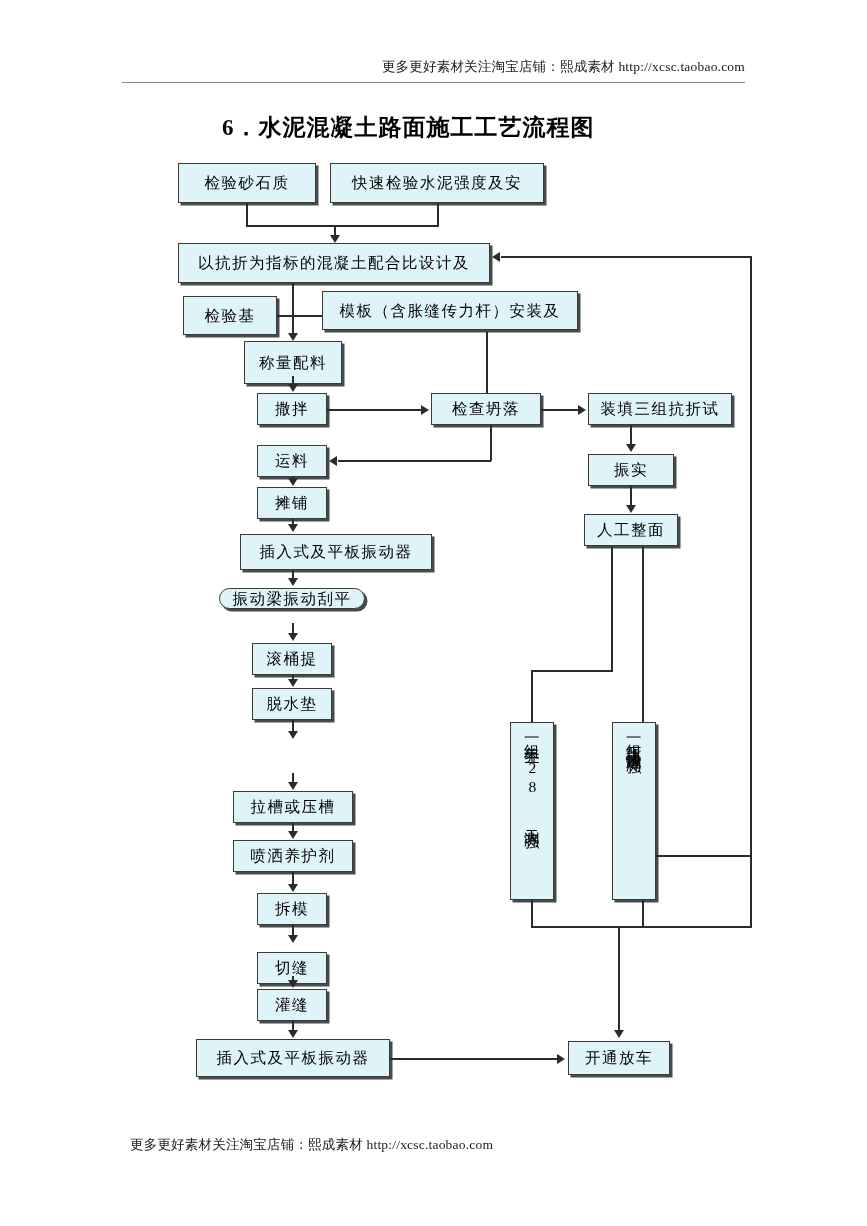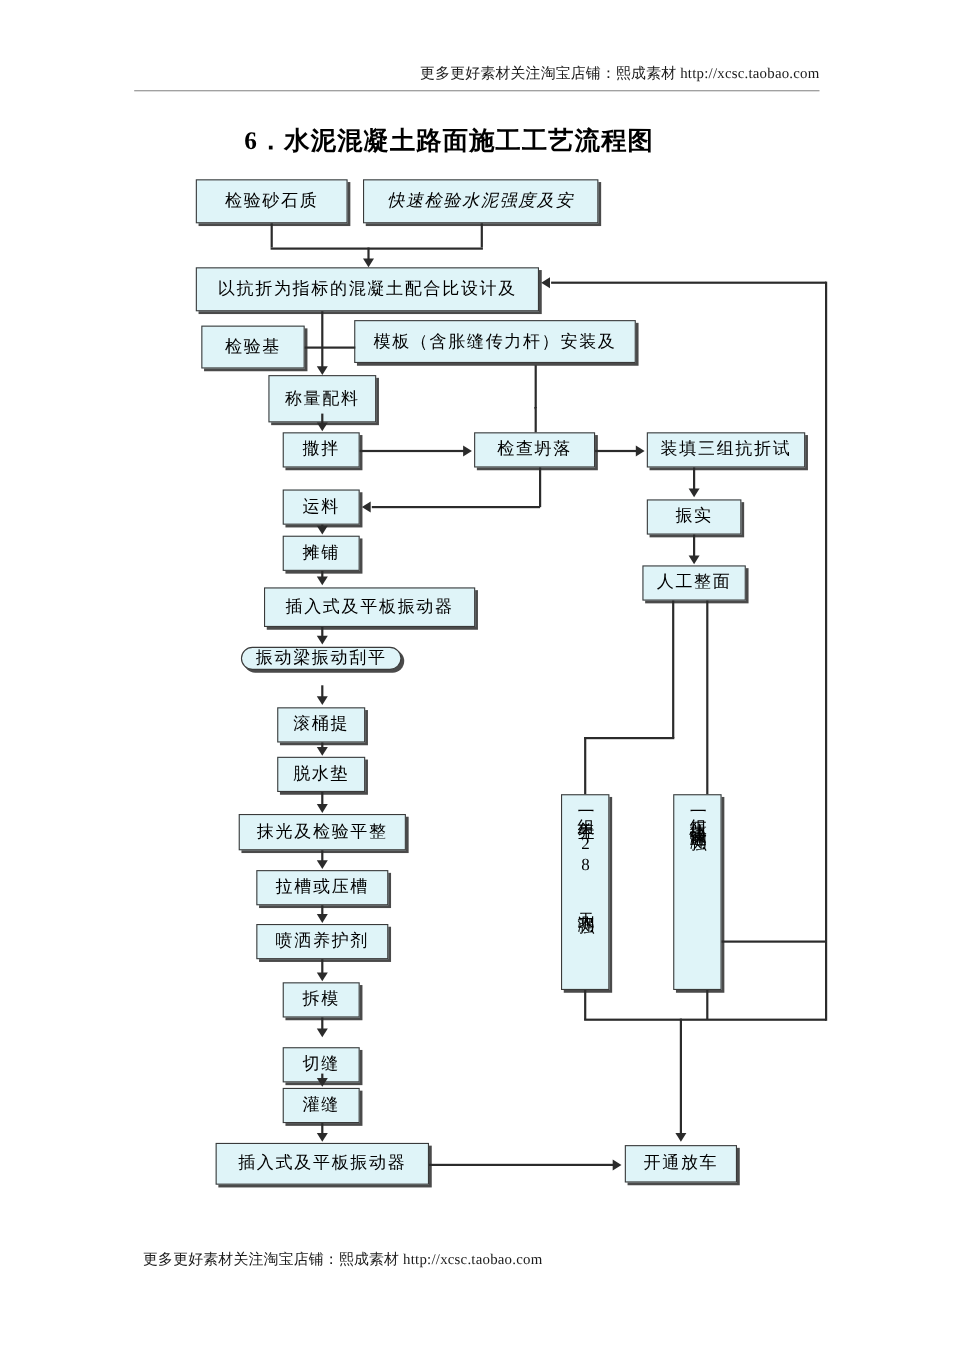--- a/index.html
+++ b/index.html
@@ -94,37 +94,36 @@
 <body>
 
 <div id="page">
 
   <div class="hdr-text">更多更好素材关注淘宝店铺：熙成素材  http://xcsc.taobao.com</div>
   <div class="hdr-rule"></div>
 
   <div class="title">6．水泥混凝土路面施工工艺流程图</div>
 
   <div class="box" style="left:178px;top:163px;width:138px;height:40px;">检验砂石质</div>
-  <div class="box" style="left:330px;top:163px;width:214px;height:40px;font-style:italic;">快速检验水泥强度及安</div>
+  <div class="box" style="left:330px;top:163px;width:214px;height:40px;">快速检验水泥强度及安</div>
   <div class="box" style="left:178px;top:243px;width:312px;height:40px;">以抗折为指标的混凝土配合比设计及</div>
   <div class="box" style="left:183px;top:296px;width:94px;height:39px;">检验基</div>
   <div class="box" style="left:322px;top:291px;width:256px;height:39px;">模板（含胀缝传力杆）安装及</div>
   <div class="box" style="left:244px;top:341px;width:98px;height:43px;">称量配料</div>
   <div class="box" style="left:257px;top:393px;width:70px;height:32px;">撒拌</div>
   <div class="box" style="left:431px;top:393px;width:110px;height:32px;">检查坍落</div>
   <div class="box" style="left:588px;top:393px;width:144px;height:32px;">装填三组抗折试</div>
   <div class="box" style="left:257px;top:445px;width:70px;height:32px;">运料</div>
   <div class="box" style="left:588px;top:454px;width:86px;height:32px;">振实</div>
   <div class="box" style="left:257px;top:487px;width:70px;height:32px;">摊铺</div>
   <div class="box" style="left:584px;top:514px;width:94px;height:32px;">人工整面</div>
   <div class="box" style="left:203px;top:534px;width:192px;height:36px;margin-left:37px;">插入式及平板振动器</div>
   <div class="box" style="left:219px;top:588px;width:146px;height:21px;border-radius:11px;">振动梁振动刮平</div>
   <div class="box" style="left:252px;top:643px;width:80px;height:32px;">滚桶提</div>
   <div class="box" style="left:252px;top:688px;width:80px;height:32px;">脱水垫</div>
-  <div class="box" style="left:217px;top:740px;width:152px;height:33px;">抹光及检验平整</div>
   <div class="box" style="left:233px;top:791px;width:120px;height:32px;">拉槽或压槽</div>
   <div class="box" style="left:233px;top:840px;width:120px;height:32px;">喷洒养护剂</div>
   <div class="box vert" style="left:510px;top:722px;width:44px;height:178px;">一组养生 28 天测强</div>
   <div class="box vert" style="left:612px;top:722px;width:44px;height:178px;">一组压蒸快速测强</div>
   <div class="box" style="left:257px;top:893px;width:70px;height:32px;">拆模</div>
   <div class="box" style="left:257px;top:952px;width:70px;height:32px;">切缝</div>
   <div class="box" style="left:257px;top:989px;width:70px;height:32px;">灌缝</div>
   <div class="box" style="left:196px;top:1039px;width:194px;height:38px;">插入式及平板振动器</div>
   <div class="box" style="left:568px;top:1041px;width:102px;height:34px;">开通放车</div>
 

